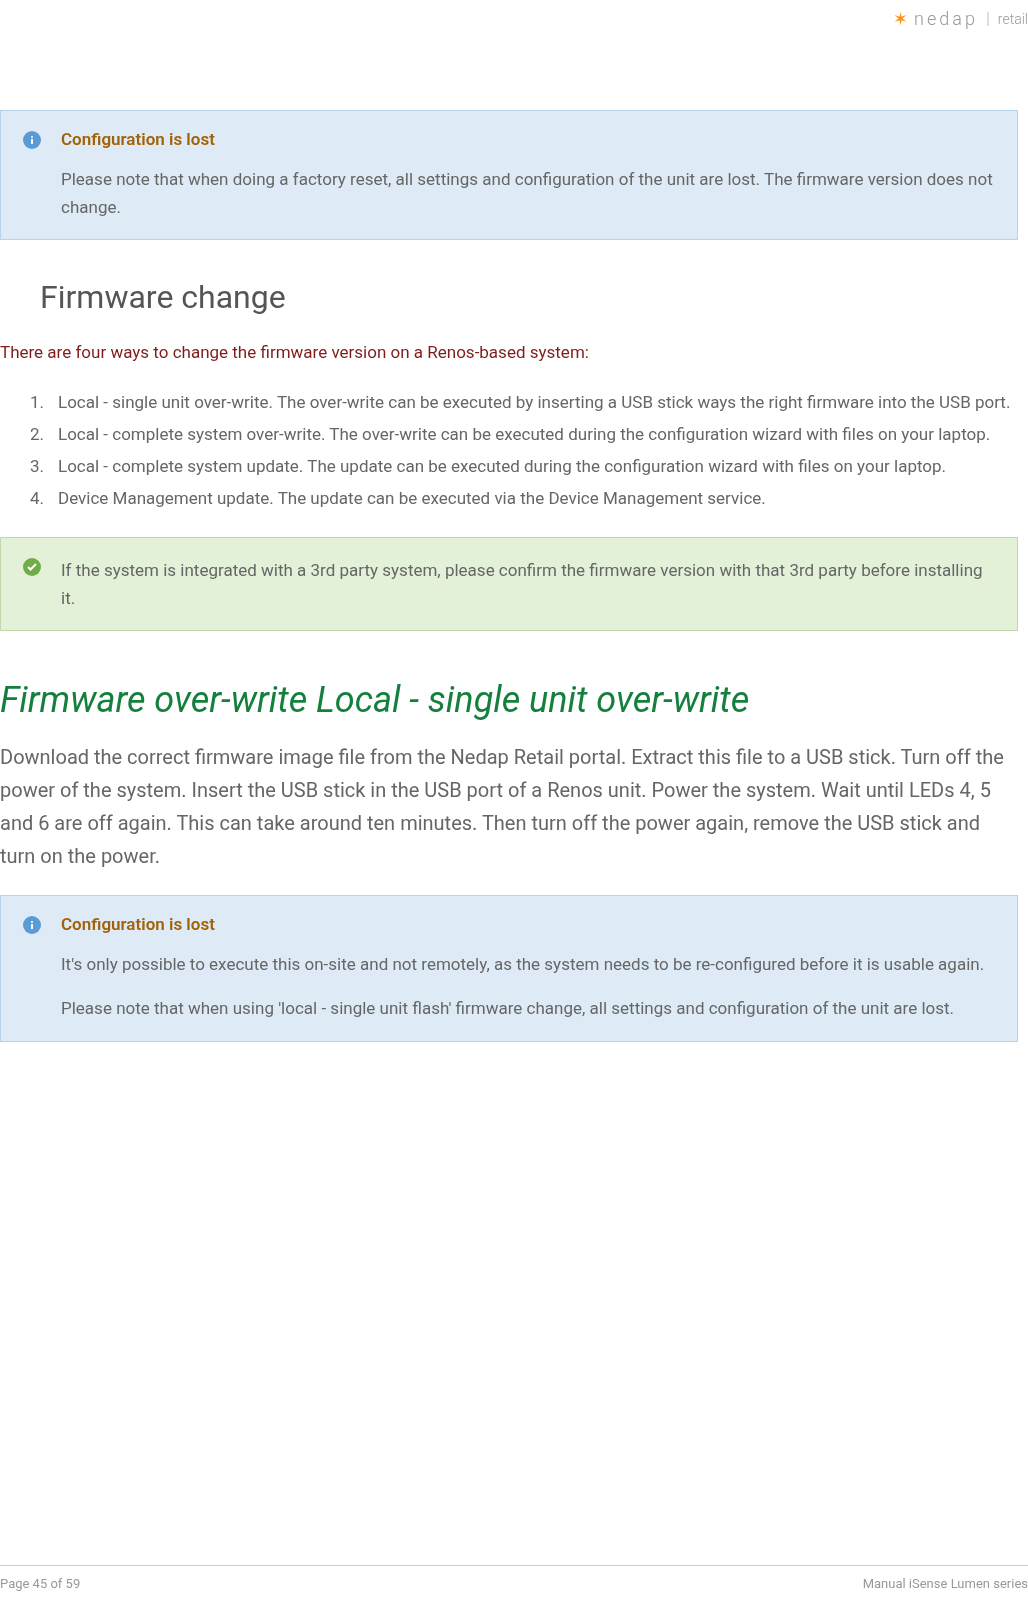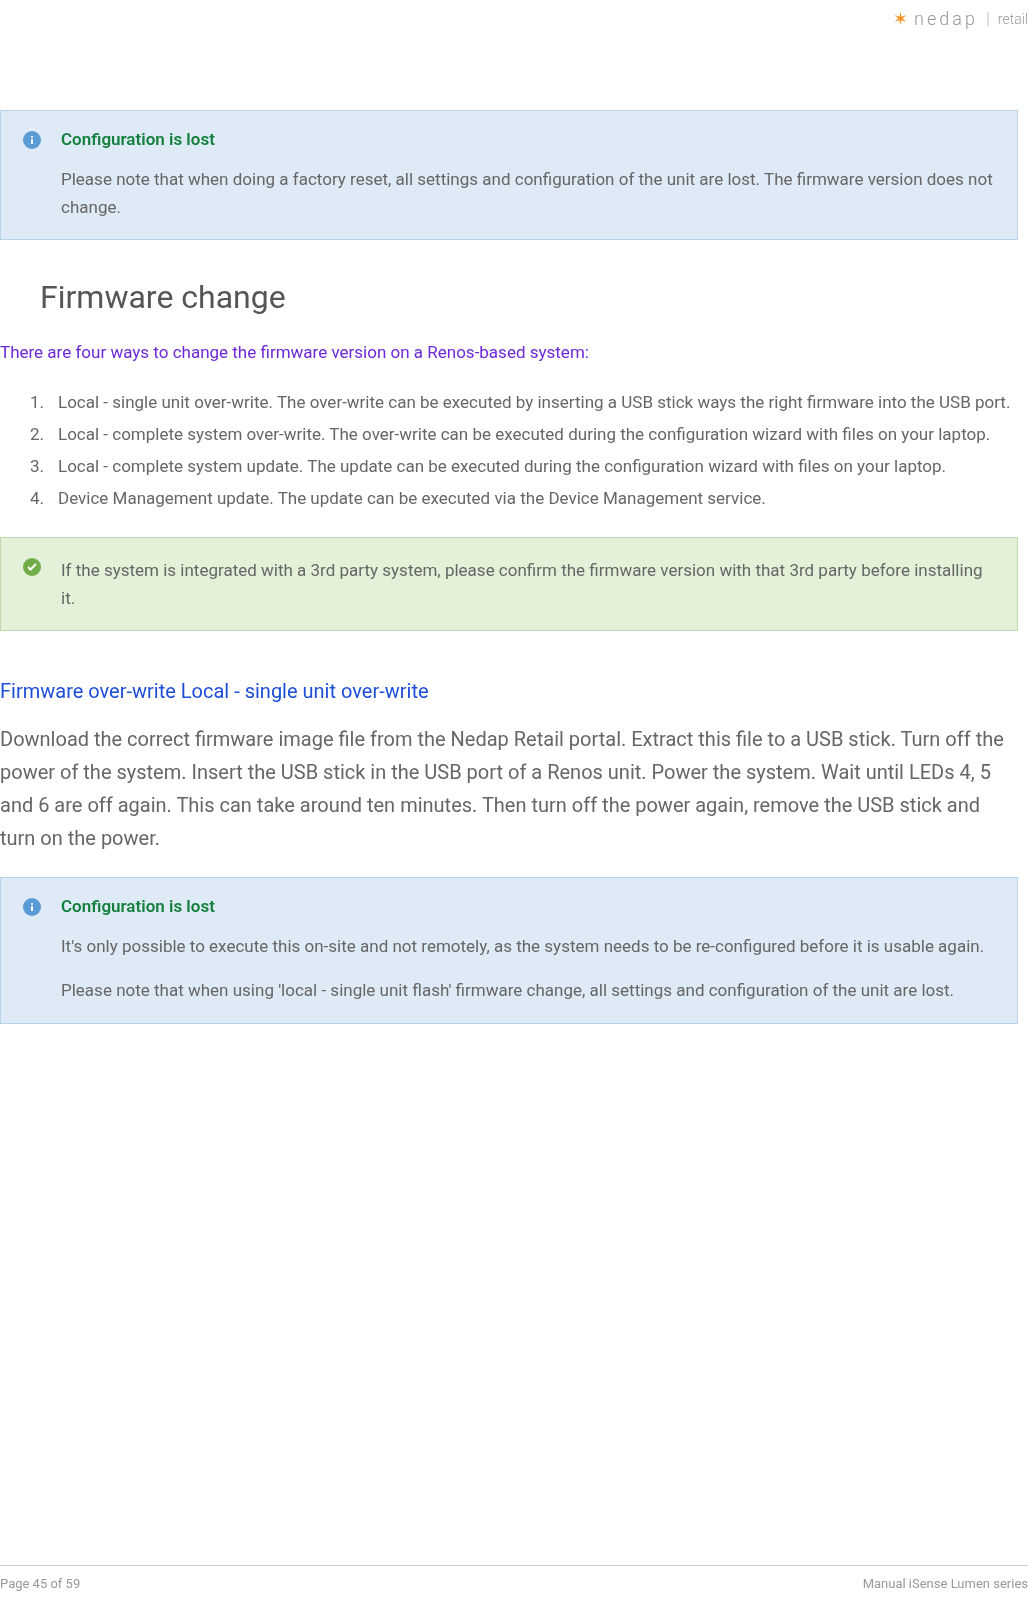--- a/index.html
+++ b/index.html
@@ -100,21 +100,21 @@
       width: 12px;
       height: 12px;
     }
     
     .callout-content {
       flex: 1;
     }
     
     .callout-title {
       font-weight: 600;
-      color: #15803d;
+      color: #a16207;
       font-size: 17px;
       margin-bottom: 16px;
     }
     
     .callout-body {
       font-size: 17px;
       line-height: 1.65;
       color: #666;
     }
     
@@ -128,30 +128,31 @@
     
     h1 {
       font-size: 32px;
       font-weight: 400;
       color: #555;
       margin: 38px 0 22px 0;
       padding-left: 40px;
     }
     
     h2 {
-      font-size: 20px;
+      font-size: 36px;
       font-weight: 400;
-      color: #1d4ed8;
+      color: #15803d;
       margin: 48px 0 20px 0;
+      font-style: italic;
     }
     
     .intro-text {
       font-size: 17px;
       line-height: 1.65;
-      color: #6d28d9;
+      color: #7f1d1d;
       margin-bottom: 22px;
     }
     
     .body-text {
       font-size: 20px;
       line-height: 1.65;
       color: #666;
       margin-bottom: 22px;
     }
     

